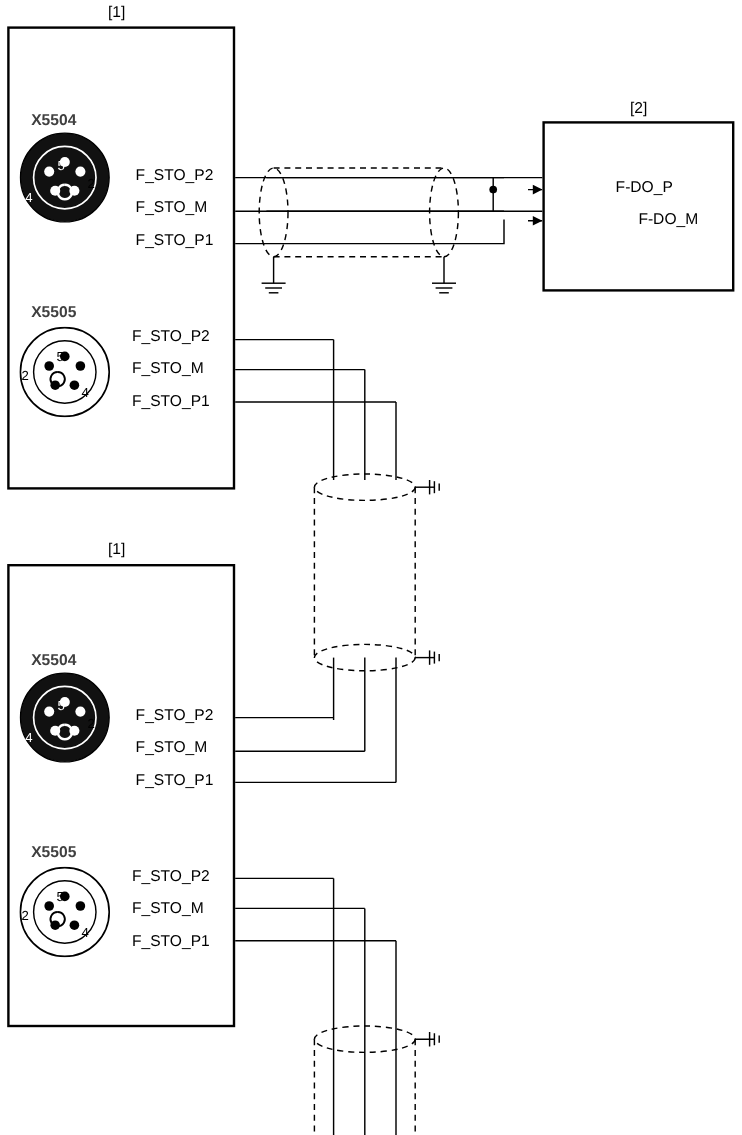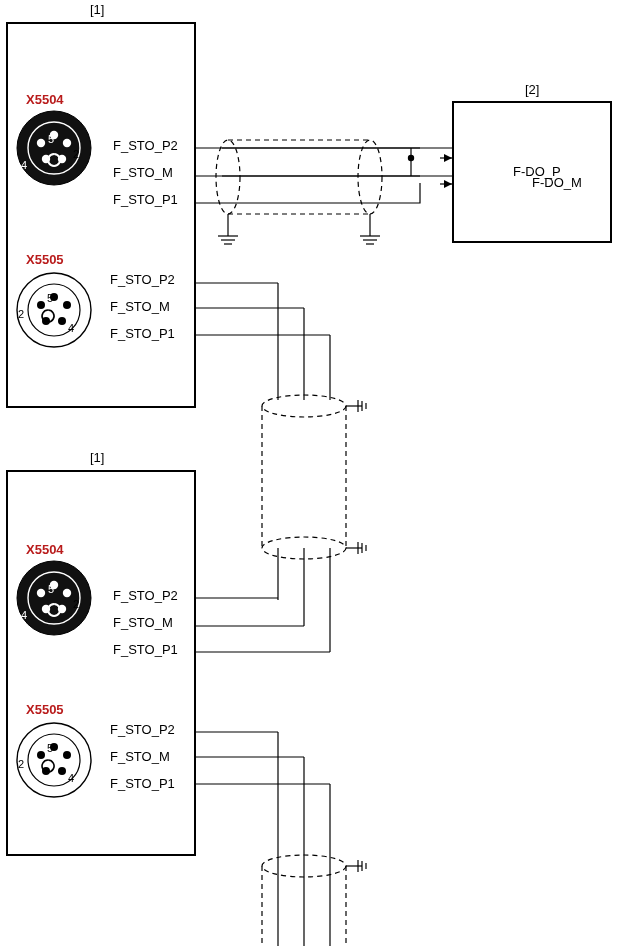--- a/index.html
+++ b/index.html
@@ -19,21 +19,21 @@
   }
   .abs { position: absolute; }
   .box {
     border: 2px solid #000;
     background: #ffffff;
     box-sizing: border-box;
   }
   .lbl-bold {
     font-size: 13px;
     font-weight: bold;
-    color: #b91c1c;
+    color: #404040;
     white-space: nowrap;
   }
   .lbl-sig {
     font-size: 13px;
     color: #000;
     white-space: nowrap;
   }
   .lbl-ref {
     font-size: 13px;
     color: #000;
@@ -204,21 +204,21 @@
   </svg>
 
   <div class="abs pinnum" style="left:47px; top:292px;">5</div>
   <div class="abs pinnum" style="left:18px; top:308px;">2</div>
   <div class="abs pinnum" style="left:68px; top:322px;">4</div>
 
   <div class="abs lbl-sig" style="left:110px; top:272px;">F_STO_P2</div>
   <div class="abs lbl-sig" style="left:110px; top:299px;">F_STO_M</div>
   <div class="abs lbl-sig" style="left:110px; top:326px;">F_STO_P1</div>
 
-  <div class="abs lbl-sig" style="left:513px; top:164px;">F-DO_P</div>
+  <div class="abs lbl-sig" style="left:513px; top:148px;">F-DO_P</div>
   <div class="abs lbl-sig" style="left:532px; top:175px;">F-DO_M</div>
 
   <div class="abs lbl-bold" style="left:26px; top:542px;">X5504</div>
 
   <svg class="abs" style="left:16px; top:560px;" width="76" height="76">
     <circle cx="38" cy="38" r="37" fill="#111" stroke="#000" stroke-width="1"></circle>
     <circle cx="38" cy="38" r="26" fill="#111" stroke="#fff" stroke-width="1.4"></circle>
     <circle cx="38" cy="25" r="4.2" fill="#fff"></circle>
     <circle cx="25" cy="33" r="4.2" fill="#fff"></circle>
     <circle cx="51" cy="33" r="4.2" fill="#fff"></circle>

